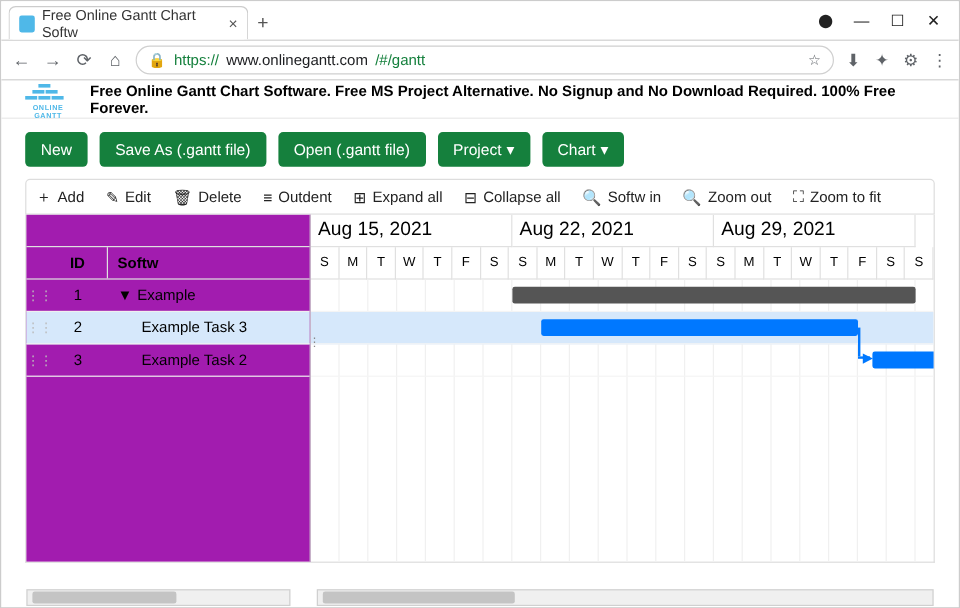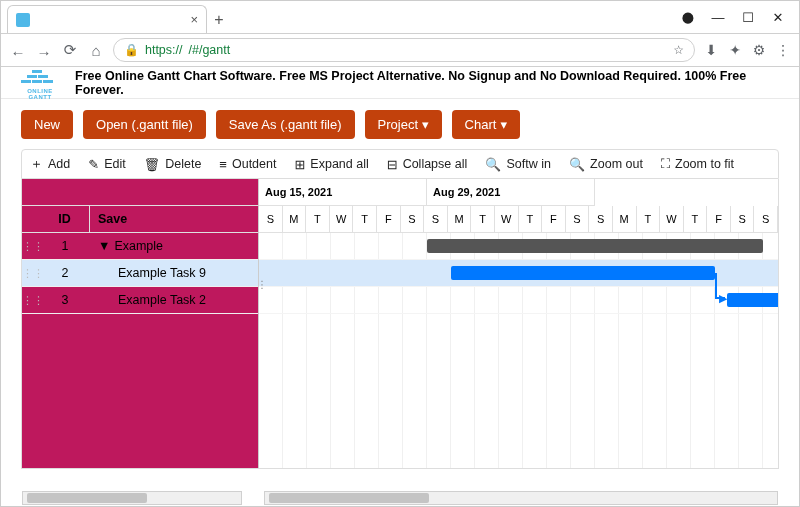--- a/index.html
+++ b/index.html
@@ -18,40 +18,40 @@
 .lock{color:#5f6368;font-size:12px}
 .url-gray{color:#15803d}
 .ext-ico{color:#5f6368;font-size:14px;width:16px;text-align:center}
 .header{height:32px;display:flex;align-items:center;padding:0 14px;gap:10px;border-bottom:1px solid #e9e9e9}
 .logo{width:44px;height:22px;display:flex;flex-direction:column;gap:2px;align-items:center;justify-content:center}
 .logo-row{display:flex;gap:1px}
 .lb{width:10px;height:3px;background:#4fb8e8}
 .logo-txt{font-size:6px;color:#4fb8e8;letter-spacing:.5px;text-align:center;font-weight:bold;margin-top:1px}
 .tagline{font-size:12.5px;font-weight:bold;color:#000}
 .actionbar{height:50px;display:flex;align-items:center;padding:0 20px;gap:10px}
-.btn{background:#c2410c;color:#fff;border-radius:4px;padding:7px 13px;font-size:13px;display:inline-flex;align-items:center;gap:4px;cursor:pointer}
+.btn{background:#15803d;color:#fff;border-radius:4px;padding:7px 13px;font-size:13px;display:inline-flex;align-items:center;gap:4px;cursor:pointer}
 .toolbar{height:30px;margin:0 20px;border:1px solid #ddd;border-radius:4px 4px 0 0;display:flex;align-items:center;padding:0 8px;gap:18px;font-size:12.5px;color:#222;background:#fff}
 .tb-item{display:flex;align-items:center;gap:5px;cursor:pointer}
 .tb-ico{font-size:13px;color:#222}
 .grid{margin:0 20px;border:1px solid #ddd;border-top:none;height:290px;display:flex;position:relative;background:#fff}
-.left{width:237px;border-right:1px solid #ccc;display:flex;flex-direction:column;position:relative;background:#be185d}
+.left{width:237px;border-right:1px solid #ccc;display:flex;flex-direction:column;position:relative;background:#a21caf}
 .left-head1{height:27px;border-bottom:1px solid #e0e0e0}
 .row{height:27px;display:flex;align-items:center;font-size:12.5px;border-bottom:1px solid #f0f0f0}
 .row.sel{background:#d6e8fb}
 .handle{width:18px;text-align:center;color:#bbb;font-size:11px}
 .id-col{width:50px;text-align:center}
 .name-col{flex:1;padding-left:8px;display:flex;align-items:center;gap:4px}
 .name-indent{padding-left:28px}
 .th{font-weight:bold;font-size:12.5px;display:flex;align-items:center;border-bottom:1px solid #e0e0e0}
 .th .id-col{border-right:1px solid #e0e0e0;height:100%;display:flex;align-items:center;justify-content:center}
 .th .name-col{height:100%;display:flex;align-items:center}
 .right{flex:1;overflow:hidden;position:relative;display:flex;flex-direction:column}
 .timeline-head{display:flex;flex-direction:column}
 .week-row{height:27px;display:flex}
-.week{width:168px;border-right:1px solid #e0e0e0;border-bottom:1px solid #e0e0e0;font-size:11px;font-weight:bold;padding-left:6px;display:flex;align-items:center}
+.week{width:168px;border-right:1px solid #e0e0e0;border-bottom:1px solid #e0e0e0;font-size:16px;font-weight:normal;padding-left:6px;display:flex;align-items:center}
 .day-row{height:27px;display:flex}
 .day{width:24px;border-right:1px solid #e0e0e0;border-bottom:1px solid #e0e0e0;font-size:11px;display:flex;align-items:center;justify-content:center}
 .gantt-body{position:relative;flex:1}
 .grow{height:27px;position:relative;border-bottom:1px solid #f4f4f4}
 .grow.sel{background:#d6e8fb}
 .gcols{position:absolute;inset:0;display:flex;pointer-events:none}
 .gcol{width:24px;border-right:1px solid #f0f0f0}
 .bar{position:absolute;height:14px;top:6px;border-radius:2px}
 .bar-sum{background:#555}
 .bar-task{background:#0078ff}
@@ -64,39 +64,41 @@
 .sb-right{left:264px;right:22px}
 .sb-right .scrollbar-thumb{width:160px}
 .splitter{position:absolute;left:235px;top:100px;color:#888;font-size:10px}
 </style>
 </head>
 <body>
 
 <div class="titlebar">
   <div class="tab">
     <span class="tab-ico"></span>
+    <span>Free Online Gantt Chart Softw</span>
     <span class="tab-x">×</span>
   </div>
   <div class="newtab">+</div>
   <div class="win-controls">
     <span class="wc circle">⬤</span>
     <span class="wc">—</span>
     <span class="wc">☐</span>
     <span class="wc">✕</span>
   </div>
 </div>
 
 <div class="addrbar">
   <span class="nav-ico">←</span>
   <span class="nav-ico">→</span>
   <span class="nav-ico">⟳</span>
   <span class="nav-ico">⌂</span>
   <div class="url-box">
     <span class="lock">🔒</span>
     <span class="url-gray">https://</span>
+      <span>www.onlinegantt.com</span>
       <span class="url-gray">/#/gantt</span>
     <span style="margin-left:auto" class="lock">☆</span>
   </div>
   <span class="ext-ico">⬇</span>
   <span class="ext-ico">✦</span>
   <span class="ext-ico">⚙</span>
   <span class="ext-ico">⋮</span>
 </div>
 
 <div class="header">
@@ -118,24 +120,24 @@
     <div class="logo-txt">ONLINE GANTT</div>
   </div>
   <div class="tagline">Free Online Gantt Chart Software. Free MS Project Alternative. No Signup and No Download Required. 100% Free Forever.</div>
 </div>
 
 <div class="actionbar">
   <div class="btn">
       <span>New</span>
     </div>
   <div class="btn">
+      <span>Save As (.gantt file)</span>
+    </div>
+  <div class="btn">
       <span>Open (.gantt file)</span>
-    </div>
-  <div class="btn">
-      <span>Save As (.gantt file)</span>
     </div>
   <div class="btn">
       <span>Project</span>
       <span>▾</span>
     </div>
   <div class="btn">
       <span>Chart</span>
       <span>▾</span>
     </div>
 </div>
@@ -179,46 +181,47 @@
     </div>
 </div>
 
 <div class="grid">
 
   <div class="left">
     <div class="left-head1"></div>
     <div class="row th" style="height:27px">
       <span class="handle"></span>
       <span class="id-col">ID</span>
-      <span class="name-col">Save</span>
+      <span class="name-col">Softw</span>
     </div>
     <div class="row">
       <span class="handle">⋮⋮</span>
       <span class="id-col">1</span>
       <span class="name-col">
           <span>▼</span>
           <span>Example</span>
         </span>
     </div>
     <div class="row sel">
       <span class="handle">⋮⋮</span>
       <span class="id-col">2</span>
-      <span class="name-col name-indent">Example Task 9</span>
+      <span class="name-col name-indent">Example Task 3</span>
     </div>
     <div class="row">
       <span class="handle">⋮⋮</span>
       <span class="id-col">3</span>
       <span class="name-col name-indent">Example Task 2</span>
     </div>
   </div>
 
   <div class="right">
     <div class="timeline-head">
       <div class="week-row">
         <div class="week">Aug 15, 2021</div>
+        <div class="week">Aug 22, 2021</div>
         <div class="week">Aug 29, 2021</div>
       </div>
       <div class="day-row" id="day-row">
           <div class="day">S</div>
           <div class="day">M</div>
           <div class="day">T</div>
           <div class="day">W</div>
           <div class="day">T</div>
           <div class="day">F</div>
           <div class="day">S</div>

